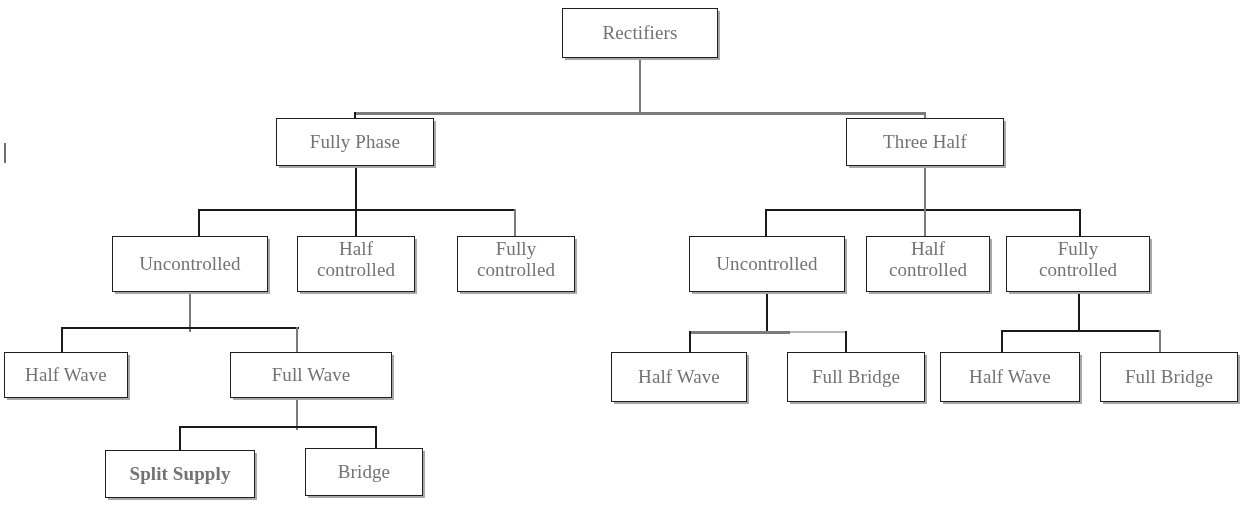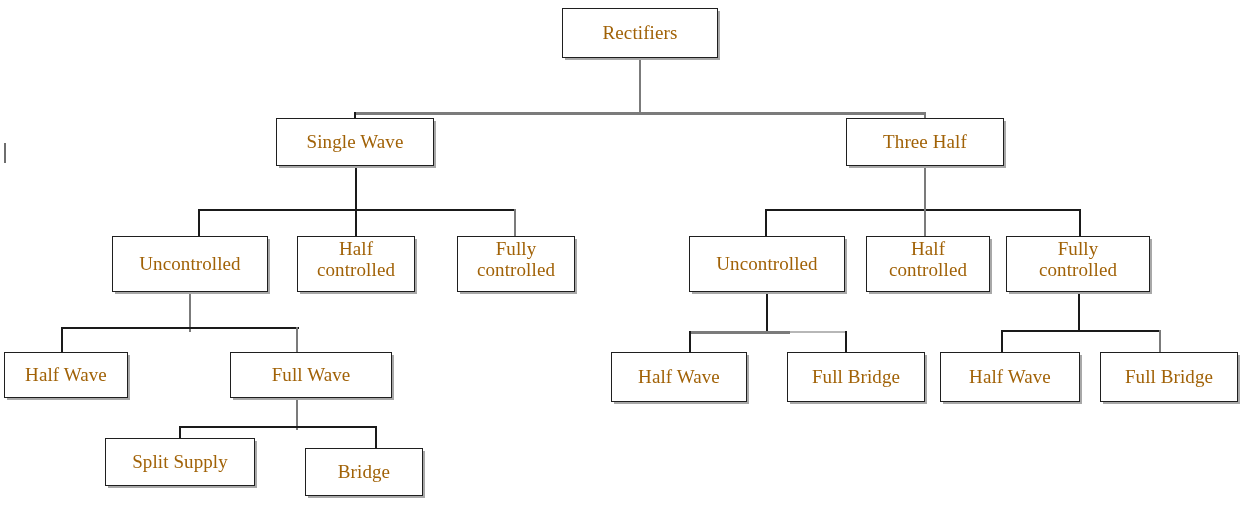--- a/index.html
+++ b/index.html
@@ -33,21 +33,21 @@
   .node {
     position: absolute;
     box-sizing: border-box;
     background: #ffffff;
     border: 1.6px solid #1f1f1f;
     box-shadow: 2.5px 2.5px 0 -0.5px #a8a8a8;
     display: flex;
     align-items: center;
     justify-content: center;
     text-align: center;
-    color: #a16207;
+    color: #737373;
     font-size: 19px;
     line-height: 1.05;
     letter-spacing: 0.1px;
     z-index: 5;
   }
   .node .label {
     display: block;
     width: 100%;
     white-space: pre-line;
   }
@@ -108,21 +108,21 @@
   <div class="conn dark" style="left:1078px; top:292px; width:2px; height:40px;"></div>
   <div class="conn dark" style="left:1002px; top:330px; width:159px; height:2.4px;"></div>
   <div class="conn dark" style="left:1001px; top:330px; width:2px; height:25px;"></div>
   <div class="conn grey" style="left:1159px; top:330px; width:2.2px; height:25px;"></div>
 
   <div id="nodes-layer">
       <div class="node" style="left: 562px; top: 8px; width: 156px; height: 50px;">
         <span class="label">Rectifiers</span>
       </div>
       <div class="node" style="left: 276px; top: 118px; width: 158px; height: 48px;">
-        <span class="label">Single Wave</span>
+        <span class="label">Fully Phase</span>
       </div>
       <div class="node" style="left: 846px; top: 118px; width: 158px; height: 48px;">
         <span class="label">Three Half</span>
       </div>
       <div class="node" style="left: 112px; top: 236px; width: 156px; height: 56px;">
         <span class="label">Uncontrolled</span>
       </div>
       <div class="node two-line" style="left: 297px; top: 236px; width: 118px; height: 56px;">
         <span class="label">Half
 controlled</span>
@@ -153,21 +153,21 @@
       </div>
       <div class="node" style="left: 787px; top: 352px; width: 138px; height: 50px;">
         <span class="label">Full Bridge</span>
       </div>
       <div class="node" style="left: 940px; top: 352px; width: 140px; height: 50px;">
         <span class="label">Half Wave</span>
       </div>
       <div class="node" style="left: 1100px; top: 352px; width: 138px; height: 50px;">
         <span class="label">Full Bridge</span>
       </div>
-      <div class="node" style="left: 105px; top: 438px; width: 150px; height: 48px;">
+      <div class="node" style="left: 105px; top: 450px; width: 150px; height: 48px; font-weight: bold;">
         <span class="label">Split Supply</span>
       </div>
       <div class="node" style="left: 305px; top: 448px; width: 118px; height: 48px; text-align: center;">
         <span class="label">Bridge</span>
       </div>
     </div>
 
 </div>
 
 </body></html>

